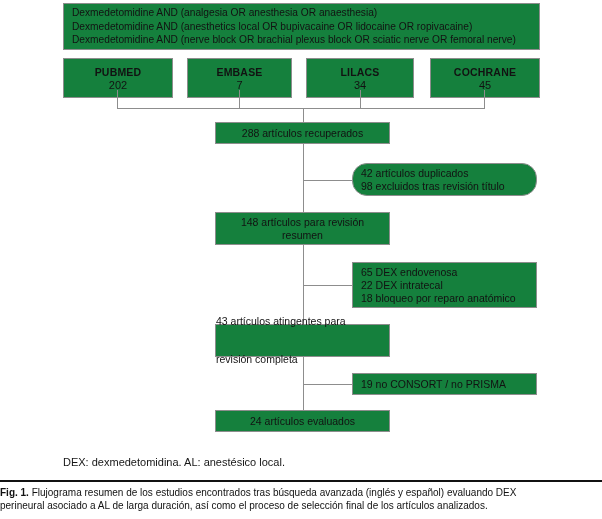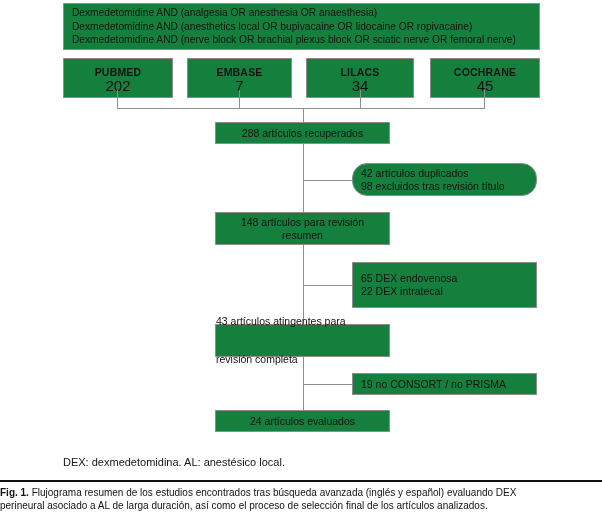--- a/index.html
+++ b/index.html
@@ -53,21 +53,21 @@
     text-align: center;
     padding-top: 1px;
   }
   .db-box .db-name {
     font-weight: bold;
     font-size: 10.5px;
     letter-spacing: 0.2px;
     line-height: 13px;
   }
   .db-box .db-count {
-    font-size: 15px;
+    font-size: 11px;
     line-height: 13px;
   }
   #db-pubmed   { left: 63px;  width: 110px; }
   #db-embase   { left: 187px; width: 105px; }
   #db-lilacs   { left: 306px; width: 108px; }
   #db-cochrane { left: 430px; width: 110px; }
 
   
   #box-retrieved {
     left: 215px; top: 122px; width: 175px; height: 22px;
@@ -187,20 +187,21 @@
     <span class="ln">148 artículos para revisión</span>
     <span class="ln">resumen</span>
   </div>
 
   <div class="vline" style="left:303px; top:245px; height:79px;"></div>
   <div class="hline" style="left:303px; top:285px; width:49px;"></div>
 
   <div class="box side-box" id="box-excl-2">
     <span class="ln">65 DEX endovenosa</span>
     <span class="ln">22 DEX intratecal</span>
+    <span class="ln">18 bloqueo por reparo anatómico</span>
   </div>
 
   <div class="box center" id="box-fulltext">
     <span class="ln">43 artículos atingentes para</span>
     <span class="ln">revisión completa</span>
   </div>
 
   <div class="vline" style="left:303px; top:357px; height:53px;"></div>
   <div class="hline" style="left:303px; top:384px; width:49px;"></div>
 

